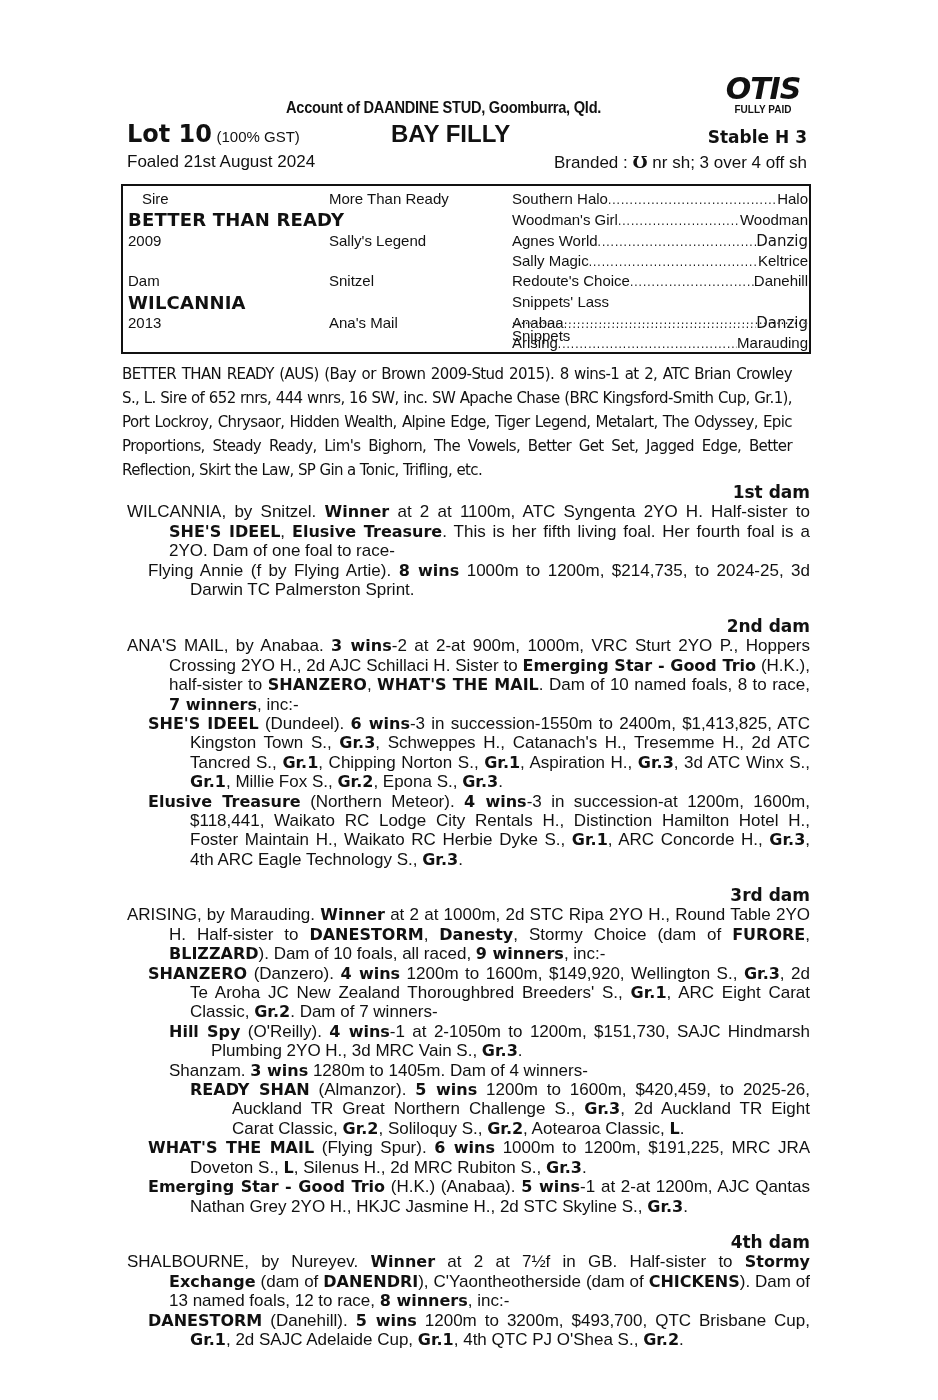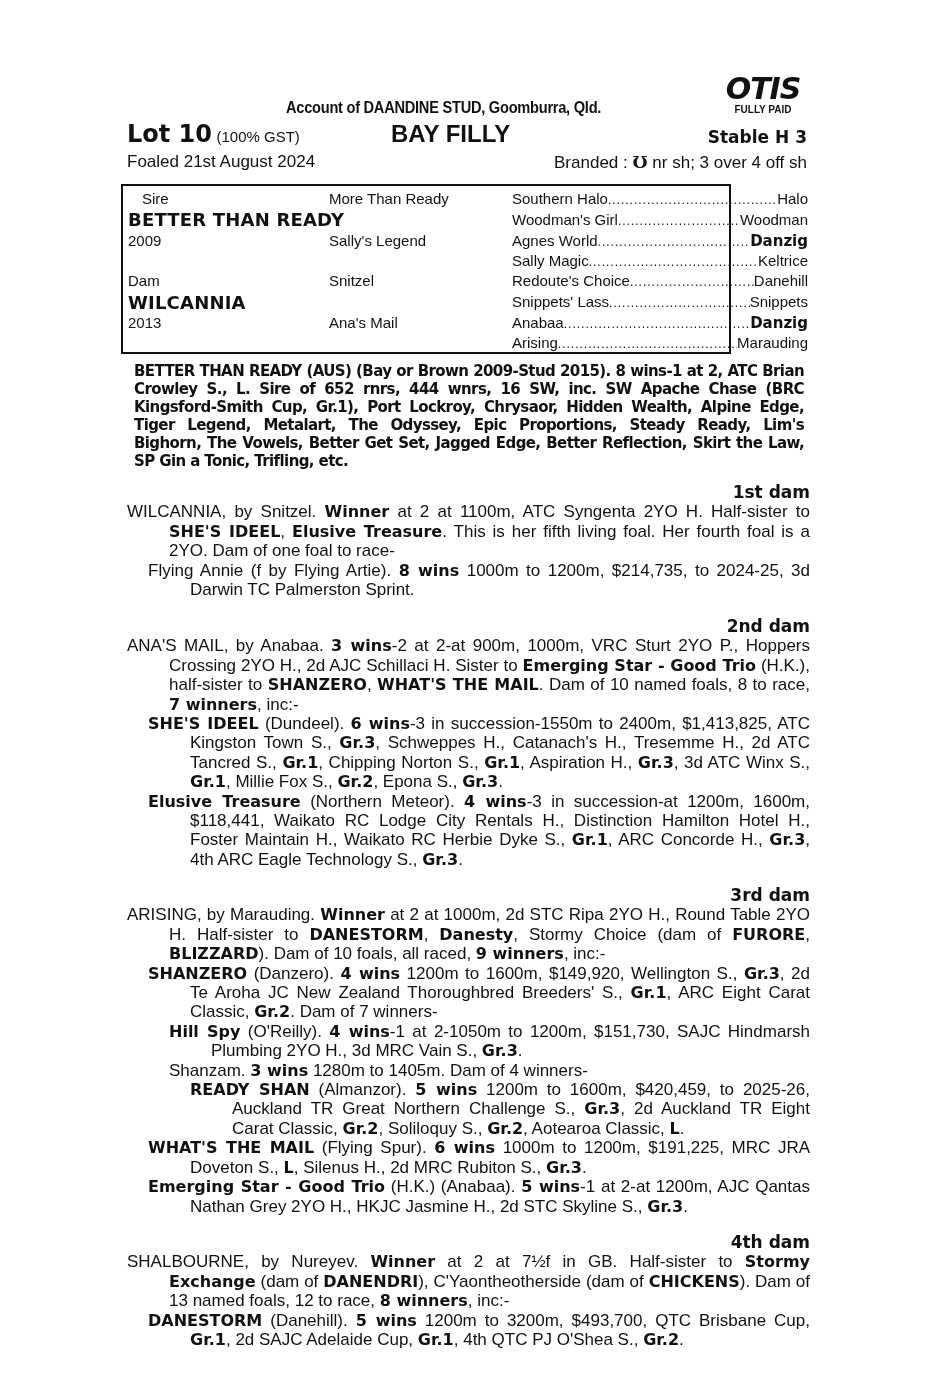--- a/index.html
+++ b/index.html
@@ -8,30 +8,30 @@
   #logo { position: absolute; left: 718px; top: 74px; width: 90px; text-align: center; }
   #logo .otis { font-weight: 900; font-size: 30px; letter-spacing: -1px; line-height: 30px; font-style: italic; font-family: "DejaVu Sans", sans-serif; }
   #logo .paid { font-weight: bold; font-size: 10px; line-height: 12px; }
   #lot { position: absolute; left: 127px; top: 120px; white-space: nowrap; }
   #lot .lotnum { font-weight: 700; font-size: 24px; font-family: "DejaVu Sans", sans-serif; }
   #lot .gst { font-size: 15px; }
   #colour { position: absolute; left: 391px; top: 120px; font-weight: 900; font-size: 24px; font-family: Liberation Sans, sans-serif; white-space: nowrap; }
   #stable { position: absolute; right: 131px; top: 127px; font-weight: 900; font-size: 17px; font-family: "DejaVu Sans", sans-serif; white-space: nowrap; }
   #foaled { position: absolute; left: 127px; top: 152px; font-size: 17px; white-space: nowrap; }
   #branded { position: absolute; right: 131px; top: 152px; font-size: 17px; white-space: nowrap; }
-  #pedigree { position: absolute; left: 121px; top: 184px; width: 610px; height: 170px; border: 2px solid #111; box-sizing: border-box; }
+  #pedigree { position: absolute; left: 121px; top: 184px; width: 690px; height: 170px; border: 2px solid #111; box-sizing: border-box; }
   #pedigree .cell { position: absolute; font-size: 15px; white-space: nowrap; }
   #pedigree .bigname { font-weight: 900; font-size: 18px; font-family: "DejaVu Sans", sans-serif; letter-spacing: 0.2px; }
   .g3 { position: absolute; left: 389px; width: 296px; font-size: 15px; display: flex; white-space: nowrap; }
   .g3 .nm { flex: 0 0 auto; }
   .g3 .dots { flex: 1 1 auto; overflow: hidden; letter-spacing: 1px; }
   .g3 .dots::after { content: "...................................................................................................."; font-size: 12px; }
   .g3 .sr { flex: 0 0 auto; }
-  .g3 .sr.bold { font-weight: 700; font-family: "DejaVu Sans", sans-serif; font-size: 15px; text-align: center; }
-  #sire-blurb { position: absolute; left: 134px; top: 362px; width: 670px; font-weight: 700; font-family: "DejaVu Sans", sans-serif; font-size: 15px; line-height: 18px; text-align: justify; letter-spacing: -0.6px; }
+  .g3 .sr.bold { font-weight: 400; font-family: "DejaVu Sans", sans-serif; font-size: 15px; text-align: center; }
+  #sire-blurb { position: absolute; left: 122px; top: 362px; width: 670px; font-weight: 400; font-family: "DejaVu Sans", sans-serif; font-size: 15px; line-height: 24px; text-align: justify; letter-spacing: -0.6px; }
   .sec { position: absolute; left: 127px; width: 683px; font-size: 17px; line-height: 19.4px; }
   .sec h3 { margin: 0; font-size: 17px; font-weight: 900; font-family: "DejaVu Sans", sans-serif; text-align: right; }
   .para { text-align: justify; }
   .l0 { padding-left: 42px; text-indent: -42px; }
   .l1 { padding-left: 63px; text-indent: -42px; }
   .l2 { padding-left: 84px; text-indent: -42px; }
   .l3 { padding-left: 105px; text-indent: -42px; }
   .b { font-weight: 900; font-family: "DejaVu Sans", sans-serif; font-size: 16px; }
 </style>
 </head>
@@ -86,21 +86,21 @@
   <div class="g3" style="top:66px;">
       <span class="nm">Sally Magic</span>
       <span class="dots"></span>
       <span class="sr">Keltrice</span>
     </div>
   <div class="g3" style="top:86px;">
       <span class="nm">Redoute's Choice</span>
       <span class="dots"></span>
       <span class="sr">Danehill</span>
     </div>
-  <div class="g3" style="top:107px;">
+  <div class="g3" style="top:107px;flex-direction:column;">
       <span class="nm">Snippets' Lass</span>
       <span class="dots"></span>
       <span class="sr">Snippets</span>
     </div>
   <div class="g3" style="top:128px;">
       <span class="nm">Anabaa</span>
       <span class="dots"></span>
       <span class="sr bold">Danzig</span>
     </div>
   <div class="g3" style="top:148px;">

